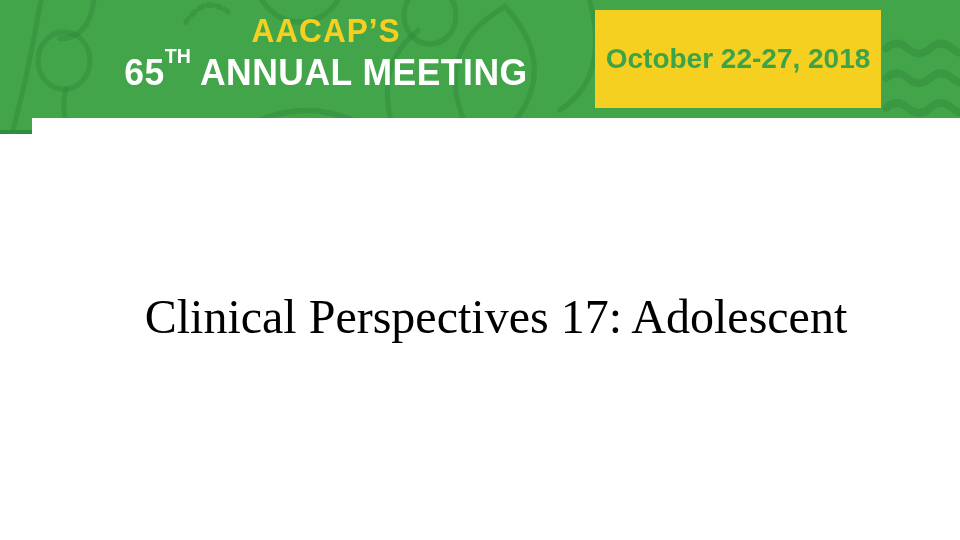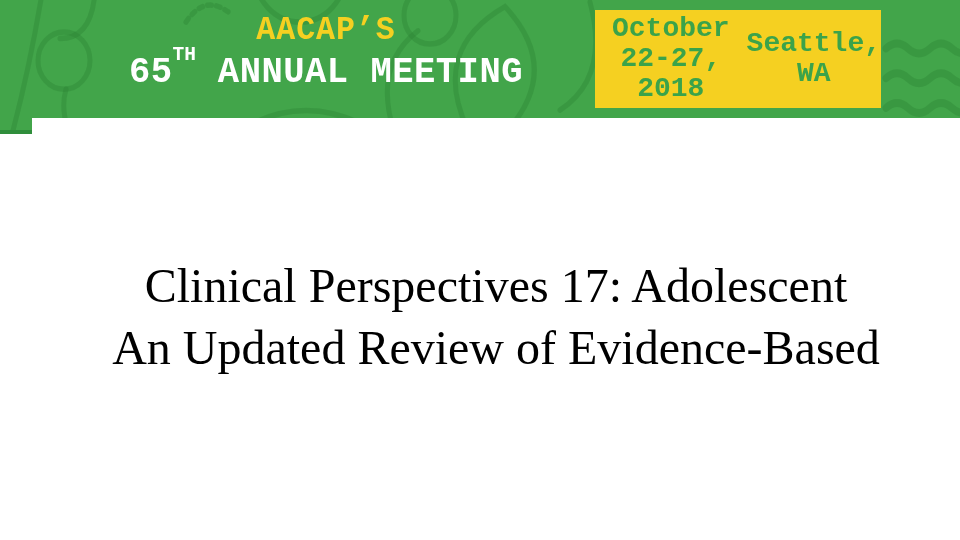--- a/index.html
+++ b/index.html
@@ -17,21 +17,20 @@
     font-family:"Liberation Sans", sans-serif;
   }
   .slide{position:relative;width:960px;height:540px;background:var(--white);}
 
   
   .banner{
     position:absolute;top:0;left:0;width:960px;height:134px;
     background:var(--green);
     border-bottom:4px solid var(--green_border);
     box-sizing:border-box;
-    font-family:Liberation Mono, monospace;
   }
   .doodles{position:absolute;top:0;left:0;width:100%;height:100%;display:block;}
   .doodles path,.doodles circle{
     fill:none;stroke:var(--green_dark);stroke-opacity:0.38;
     stroke-width:5;stroke-linecap:round;
   }
   .doodles .thick{stroke-width:7;}
   .banner-text{
     position:absolute;left:0;top:0;width:652px;height:114px;
     text-align:center;line-height:1;
@@ -98,25 +97,23 @@
       <path class="thick" d="M886,98 q11,-9 22,0 t22,0 t22,0 t22,0"></path>
     </svg>
 
     <div class="banner-text">
       <div class="org">AACAP’S</div>
       <div class="meeting"><span>65</span><sup>TH</sup><span> ANNUAL MEETING</span></div>
     </div>
 
     <div class="date-box">
       <div>October 22-27, 2018</div>
-      <div>Seattle, WA</div>
     </div>
 
   </header>
 
   <main class="slide-body">
     <h1 class="title">
       <span class="title-line">Clinical Perspectives 17: Adolescent</span>
-      <span class="title-line">An Updated Review of Evidence-Based</span>
     </h1>
   </main>
 
 </div>
 
 </body></html>

